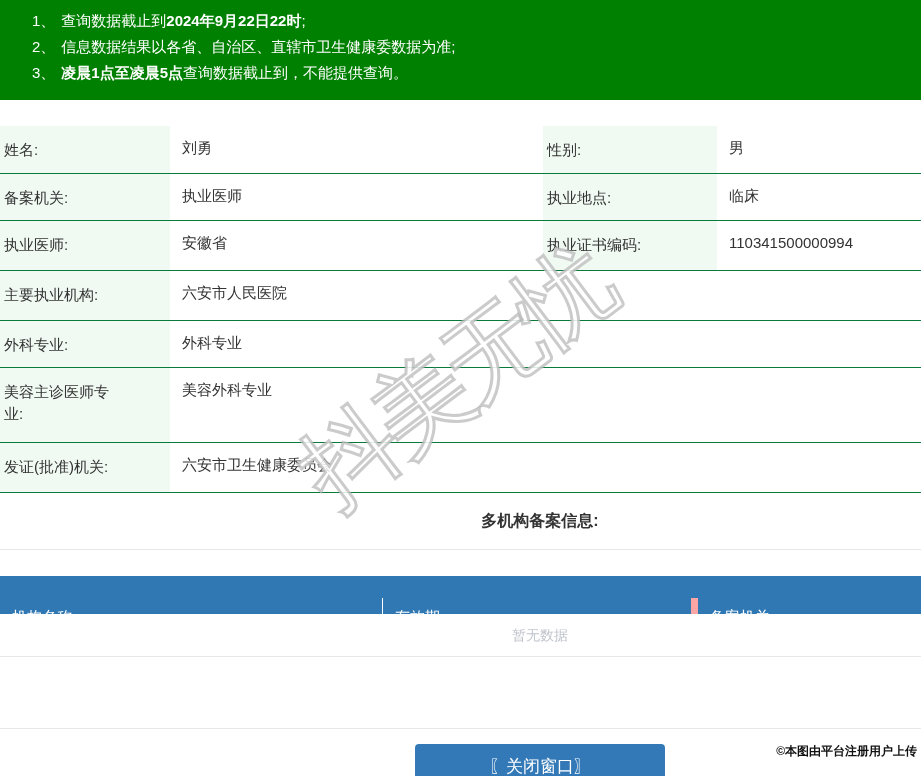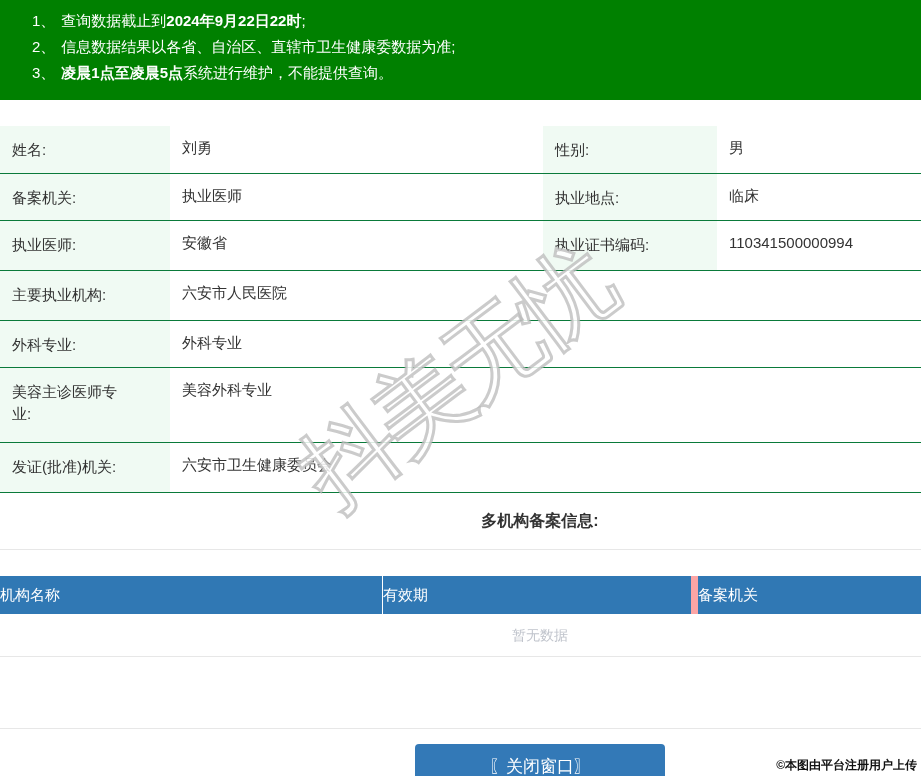--- a/index.html
+++ b/index.html
@@ -13,66 +13,66 @@
           padding:8px 0 0 32px;font-size:15px;line-height:26px;}
   .notice p{margin:0;}
   .notice b{font-weight:bold;}
   .notice .num{margin-right:6px;}
 
   
   table.info{width:1080px;border-collapse:collapse;table-layout:fixed;
              margin-top:26px;font-size:15px;color:#333;}
   table.info td{border-bottom:1px solid #0a7a3a;vertical-align:top;
                 padding:13px 0 8px 12px;box-sizing:border-box;overflow:hidden;}
-  table.info td.lbl{background:#f0faf3;padding:13px 45px 8px 12px;line-height:22px;}
+  table.info td.lbl{background:#f0faf3;padding:13px 45px 8px 4px;line-height:22px;}
   tr.r-sm{height:47px;}
   tr.r-lg{height:75px;}
   tr.r-md{height:50px;}
 
   
   .section-heading{width:1080px;height:56px;line-height:56px;text-align:center;
                    font-size:16px;font-weight:bold;color:#333;}
   .divider{width:1080px;border-top:1px solid #e7e7e7;height:0;}
   .filing-header{display:flex;width:1080px;height:38px;background:#3078b4;
                  color:#fff;font-size:15px;line-height:38px;margin-top:26px;box-sizing:border-box;}
-  .filing-header .col{box-sizing:border-box;padding-left:0;}
+  .filing-header .col{box-sizing:border-box;padding-left:12px;margin-top:22px;}
   .filing-header .c1{width:383px;border-right:1px solid #fff;}
   .filing-header .c2{width:315px;border-right:7px solid #fca5a5;}
   .filing-header .c3{width:382px;}
   .empty-row{width:1080px;height:43px;line-height:43px;text-align:center;
              color:#c0c4cc;font-size:14px;border-bottom:1px solid #e7e7e7;box-sizing:border-box;}
   .blank-block{width:1080px;height:72px;border-bottom:1px solid #e7e7e7;box-sizing:border-box;}
 
   
   .footer{width:1080px;padding-top:15px;text-align:center;}
   .close-btn{width:250px;height:46px;background:#3379b7;color:#fff;font-size:17px;
              border:none;border-radius:4px;cursor:pointer;
              font-family:"Liberation Sans","DejaVu Sans",sans-serif;}
-  .copyright{position:absolute;right:4px;bottom:2px;font-size:12px;font-weight:bold;color:#111;
+  .copyright{position:absolute;right:4px;bottom:16px;font-size:12px;font-weight:bold;color:#111;
              text-shadow:-1px -1px 0 #fff,1px -1px 0 #fff,-1px 1px 0 #fff,1px 1px 0 #fff,
                          0 -1px 0 #fff,0 1px 0 #fff,-1px 0 0 #fff,1px 0 0 #fff;z-index:9;}
 
   
   .watermark{position:absolute;left:240px;top:318px;width:430px;height:120px;
              line-height:120px;text-align:center;font-size:95px;letter-spacing:-6px;
              transform:rotate(-37deg);color:rgba(255,255,255,0.85);
              -webkit-text-stroke:3px rgba(185,185,185,0.75);
              z-index:5;pointer-events:none;white-space:nowrap;}
 </style>
 </head>
 <body>
 
 <div class="viewport">
 
   <div class="container">
 
     <div class="notice">
       <p><span class="num">1、</span><span>查询数据截止到</span><b>2024年9月22日22时</b><span>;</span></p>
       <p><span class="num">2、</span><span>信息数据结果以各省、自治区、直辖市卫生健康委数据为准;</span><b></b><span></span></p>
-      <p><span class="num">3、</span><span></span><b>凌晨1点至凌晨5点</b><span>系统进行维护，不能提供查询。</span></p>
+      <p><span class="num">3、</span><span></span><b>凌晨1点至凌晨5点</b><span>查询数据截止到，不能提供查询。</span></p>
     </div>
 
     <table class="info">
       <colgroup>
           <col style="width:170px">
           <col style="width:373px">
           <col style="width:174px">
           <col style="width:363px">
         </colgroup>
       <tbody>

